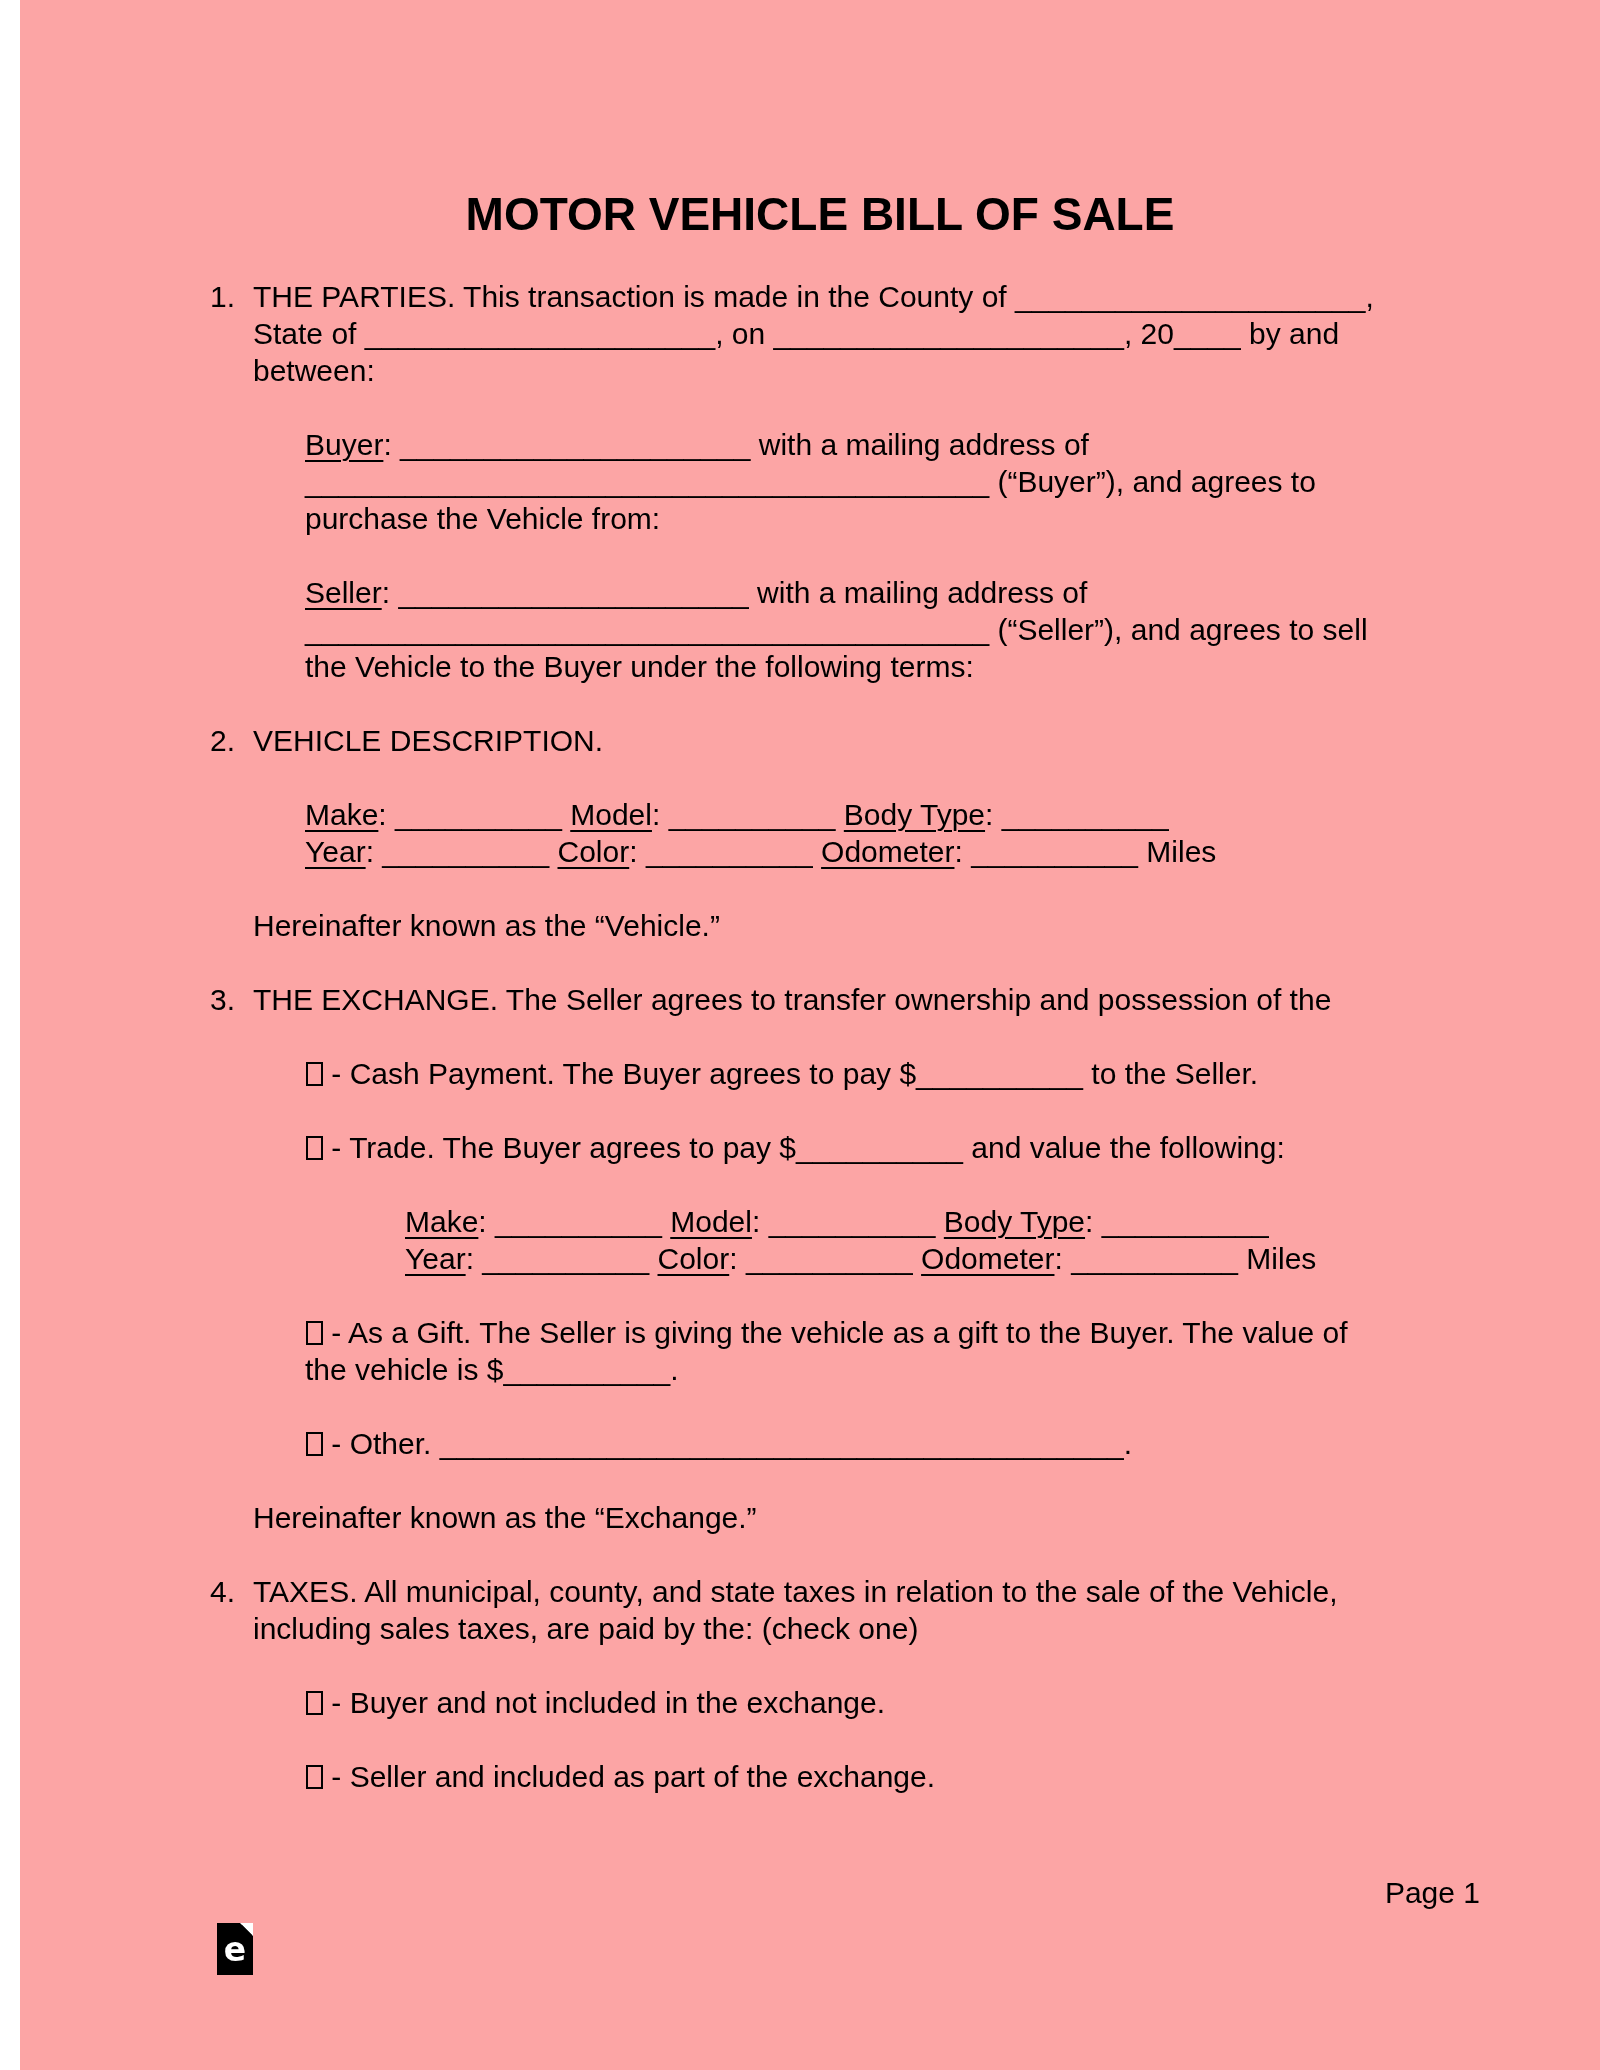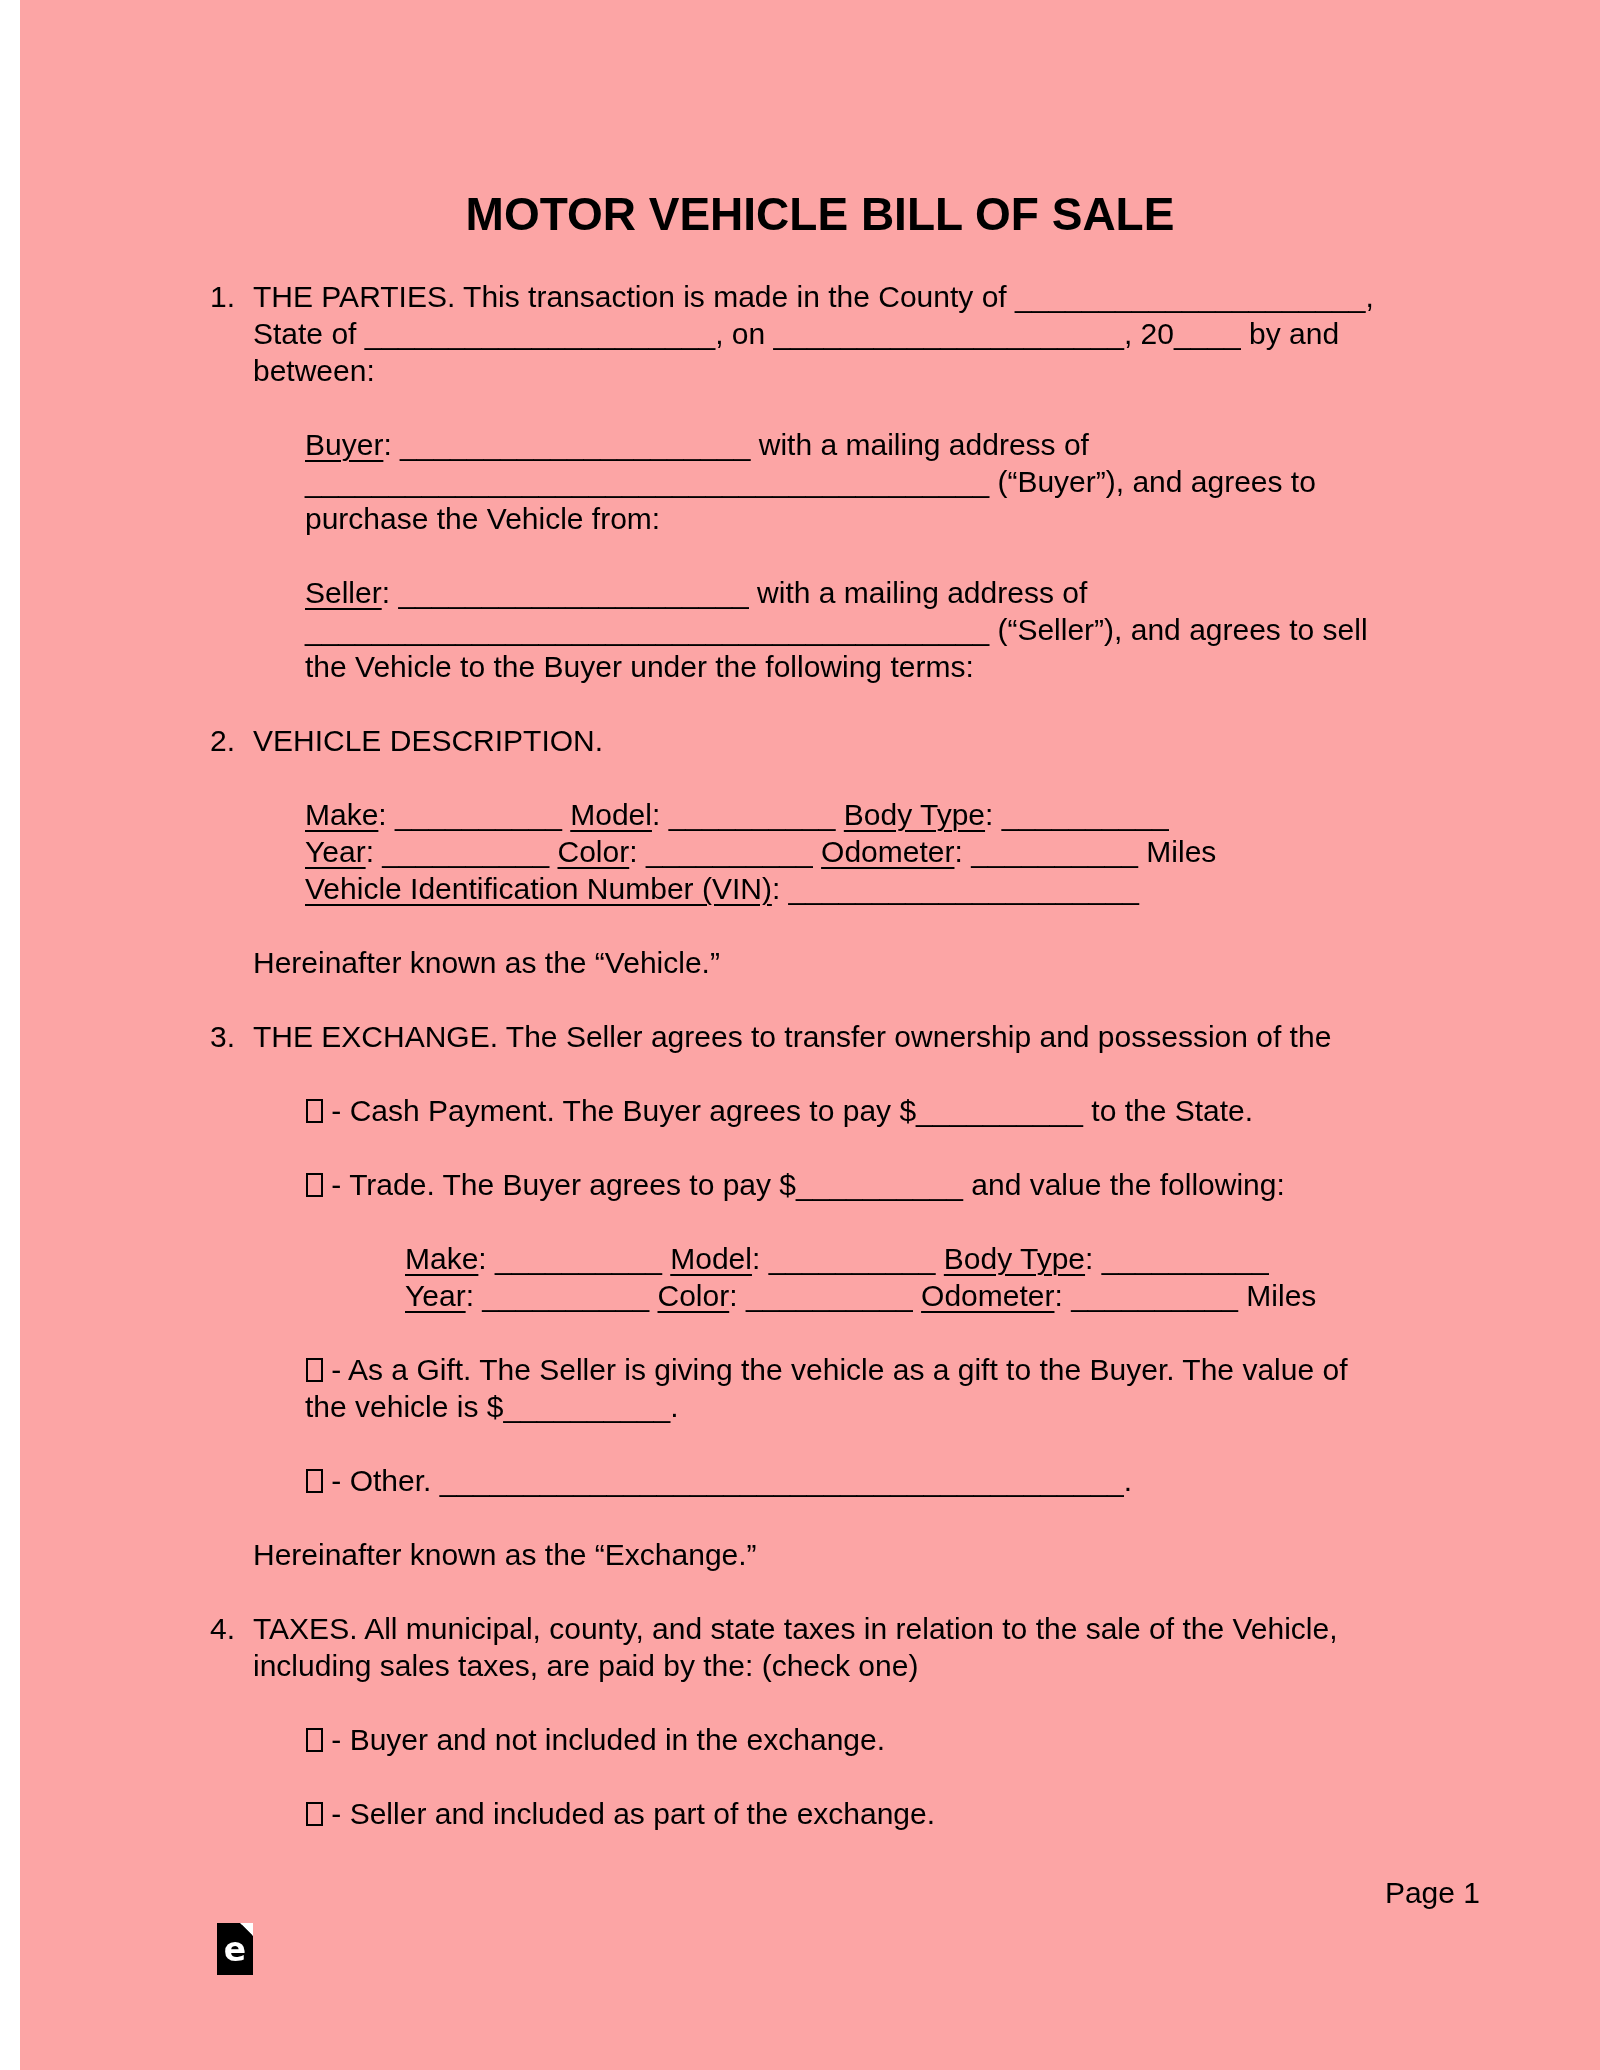--- a/index.html
+++ b/index.html
@@ -76,39 +76,38 @@
         <div class="gutter">2.</div>
         <div class="para">
           <div class="line"><span class="b">VEHICLE DESCRIPTION</span><span>.</span></div>
         </div>
       </div>
       <div class="para-row">
         <div class="gutter"></div>
         <div class="para ind1">
           <div class="line"><span class="u">Make</span><span>: </span><span>__________</span><span> </span><span class="u">Model</span><span>: </span><span>__________</span><span> </span><span class="u">Body Type</span><span>: </span><span>__________</span></div>
           <div class="line"><span class="u">Year</span><span>: </span><span>__________</span><span> </span><span class="u">Color</span><span>: </span><span>__________</span><span> </span><span class="u">Odometer</span><span>: </span><span>__________</span><span> Miles</span></div>
-          <div class="line"><span class="u">Vehicle Identification Number (VIN)</span><span>: </span><span>_____________________</span></div>
         </div>
       </div>
       <div class="para-row">
         <div class="gutter"></div>
         <div class="para">
           <div class="line"><span>Hereinafter known as the “Vehicle.”</span></div>
         </div>
       </div>
       <div class="para-row">
         <div class="gutter">3.</div>
         <div class="para">
           <div class="line"><span class="b">THE EXCHANGE</span><span>. The Seller agrees to transfer ownership and possession of the</span></div>
         </div>
       </div>
       <div class="para-row">
         <div class="gutter"></div>
         <div class="para ind1">
-          <div class="line"><span class="cb"></span><span> - </span><span class="b">Cash Payment</span><span>. The Buyer agrees to pay $</span><span>__________</span><span> to the State.</span></div>
+          <div class="line"><span class="cb"></span><span> - </span><span class="b">Cash Payment</span><span>. The Buyer agrees to pay $</span><span>__________</span><span> to the Seller.</span></div>
         </div>
       </div>
       <div class="para-row">
         <div class="gutter"></div>
         <div class="para ind1">
           <div class="line"><span class="cb"></span><span> - </span><span class="b">Trade</span><span>. The Buyer agrees to pay $</span><span>__________</span><span> and value the following:</span></div>
         </div>
       </div>
       <div class="para-row">
         <div class="gutter"></div>

